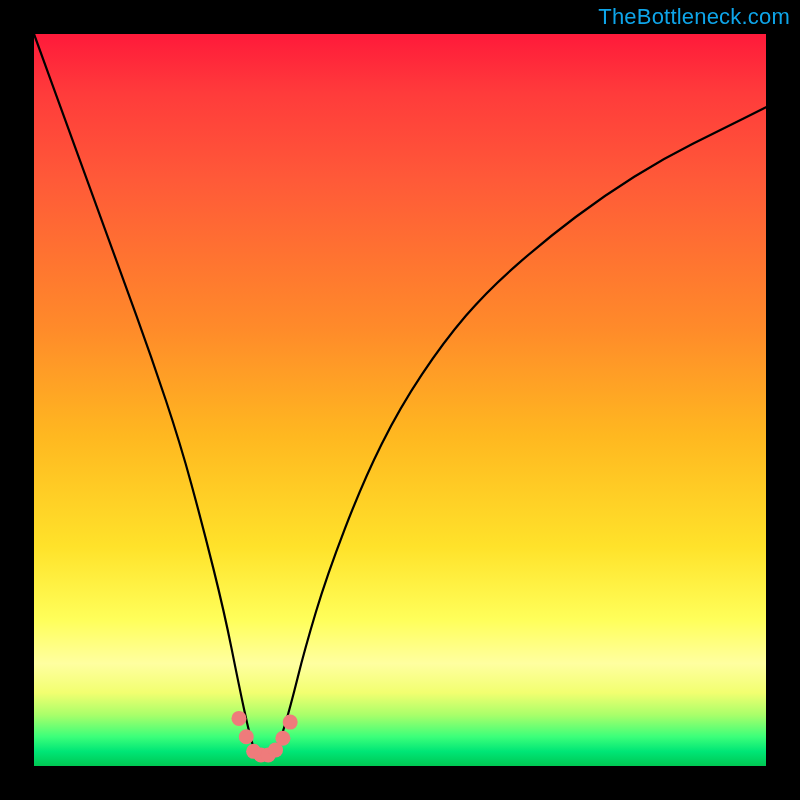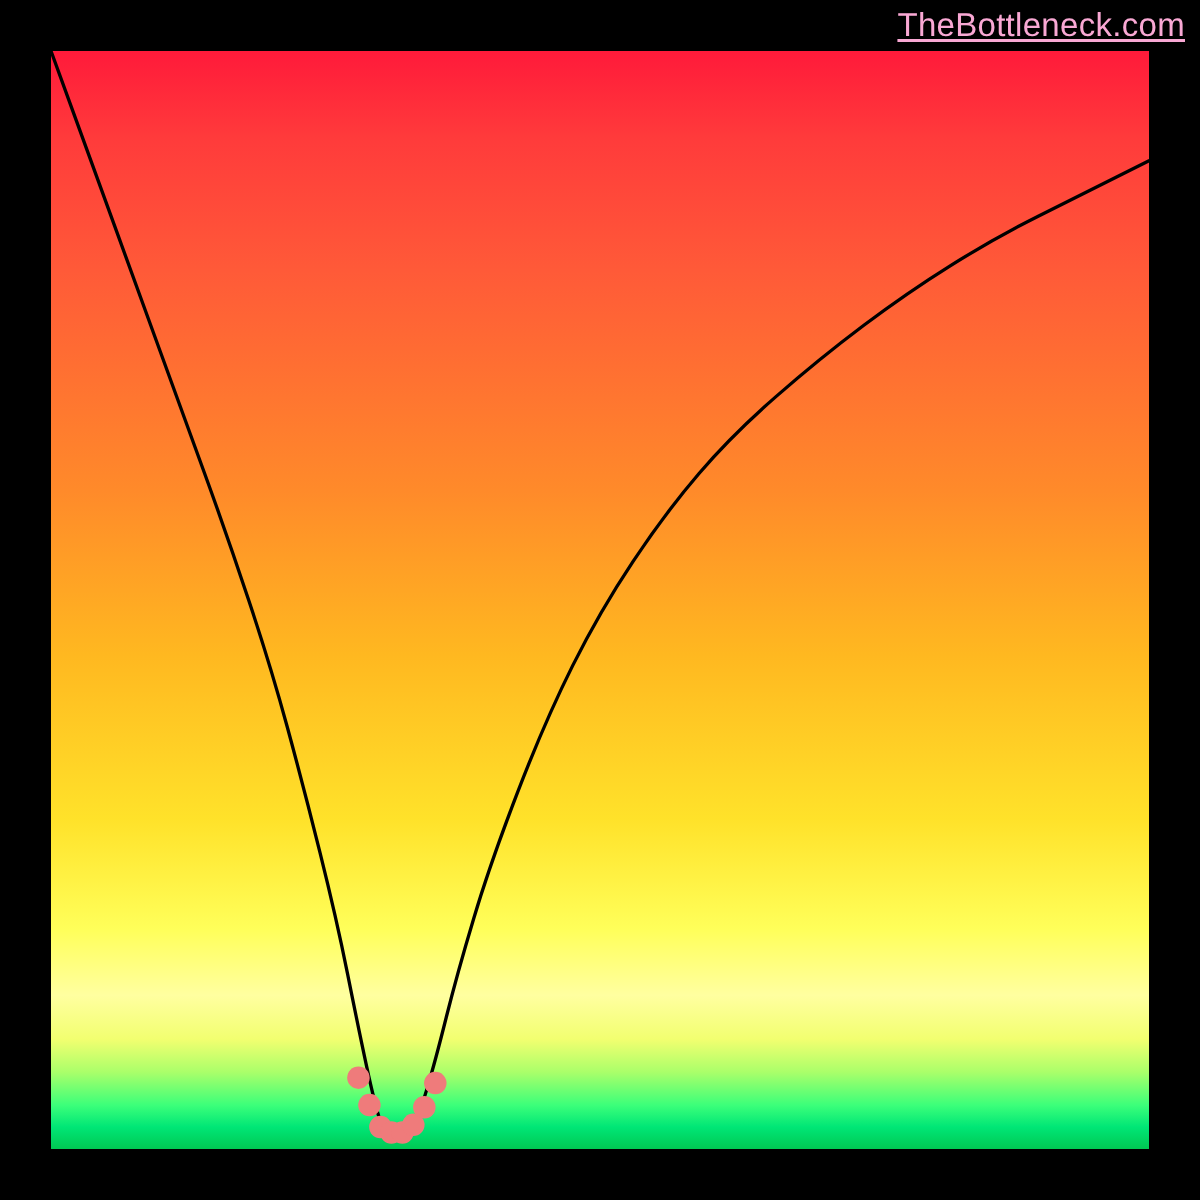--- a/index.html
+++ b/index.html
@@ -40,25 +40,24 @@
       #aaff6a 93%,
       #3cff7a 96%,
       #00e676 98%,
       #00c853 100%
     );
   }
   .watermark {
     position: absolute;
     top: 4px;
     right: 10px;
-    color: #f9a8d4;
+    color: #0ea5e9;
     font-size: 22px;
     letter-spacing: 0.2px;
     user-select: none;
-    text-decoration: underline;
   }
   svg.curves {
     position: absolute;
     left: 0;
     top: 0;
     width: 732px;
     height: 732px;
     overflow: visible;
   }
 </style>

